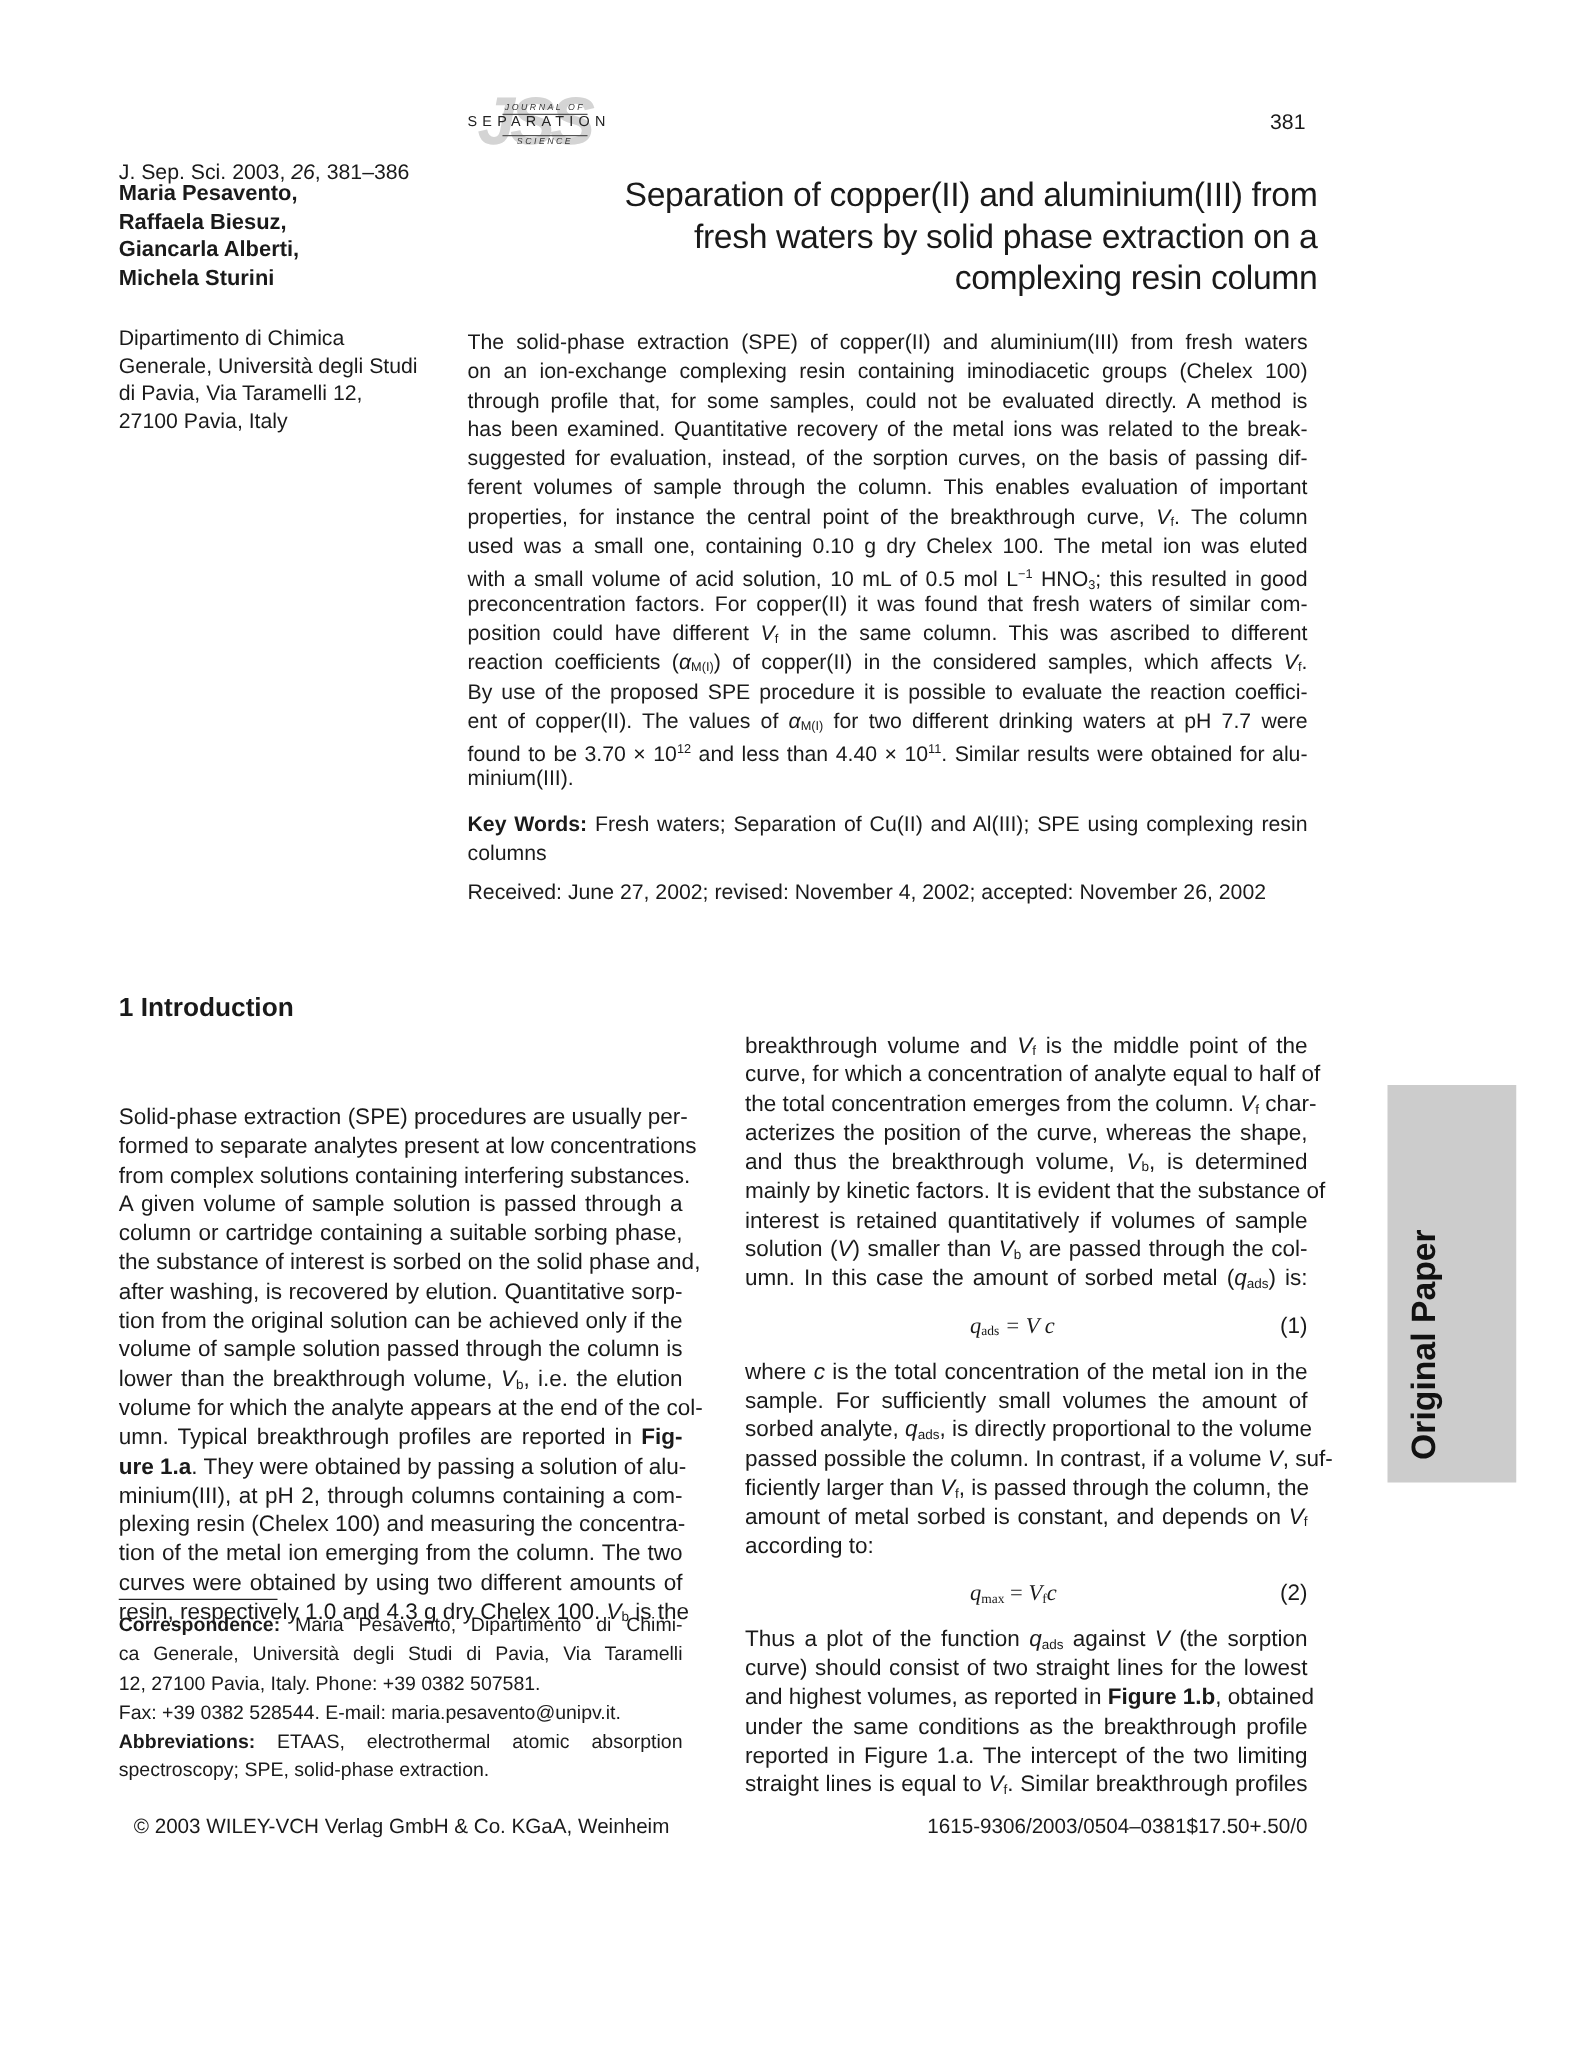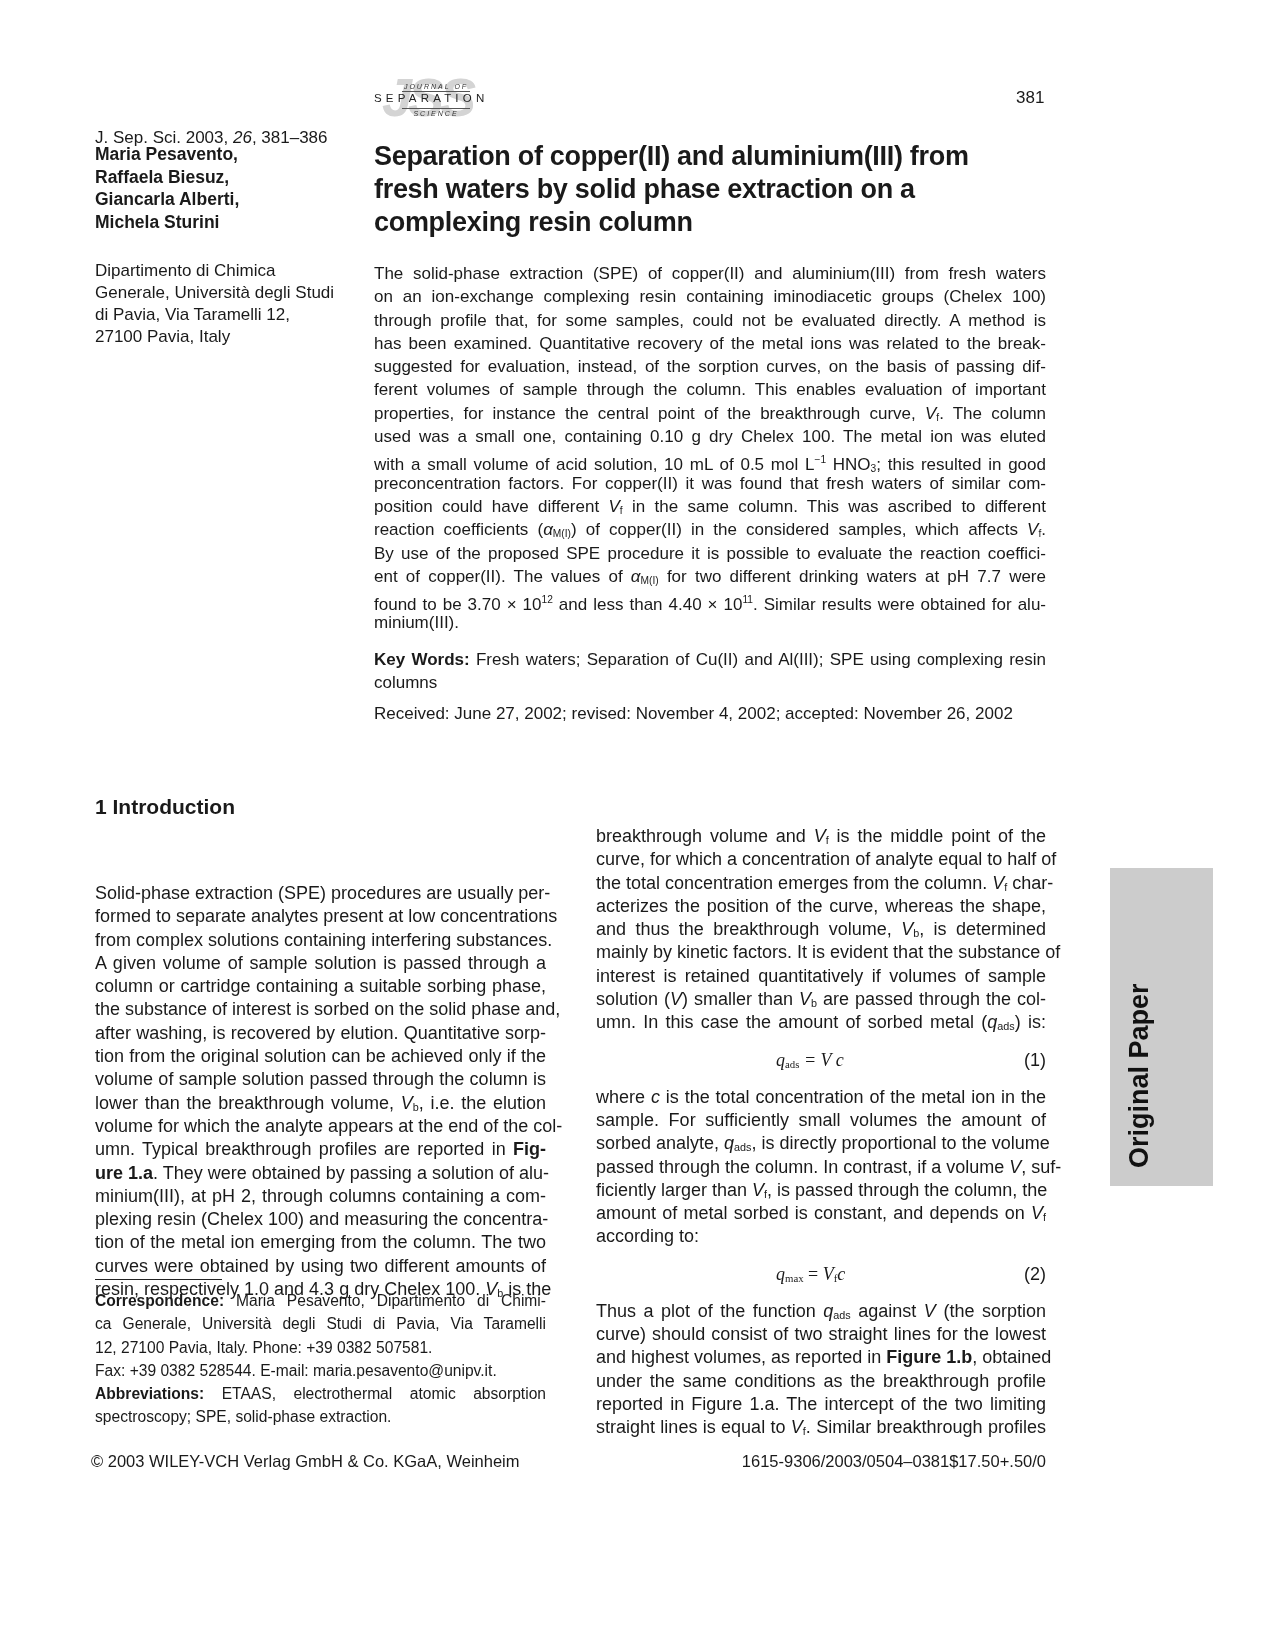--- a/index.html
+++ b/index.html
@@ -11,21 +11,21 @@
   .logo { left: 374px; top: 72px; width: 120px; height: 56px; }
   .logo .jss { position: absolute; left: 8px; top: -6px; font-size: 54px; font-weight: bold; font-style: italic;
                color: #d4d4d4; letter-spacing: -4px; font-family: "Liberation Sans", sans-serif; }
   .logo .top, .logo .bot { position: absolute; left: 28px; width: 68px; font-size: 7px; font-style: italic;
                letter-spacing: 2px; color: #333; text-align: center; border-bottom: 1px solid #555; line-height: 9px; }
   .logo .top { top: 10px; }
   .logo .bot { top: 36px; border-bottom: none; border-top: 1px solid #555; }
   .logo .mid { position: absolute; left: 0; top: 20px; font-size: 11.5px; letter-spacing: 4.2px; color: #222; }
   .authors { left: 95px; top: 143px; font-size: 17.5px; font-weight: bold; line-height: 22.5px; }
   .affil { left: 95px; top: 260px; font-size: 17px; line-height: 22px; width: 260px; }
-  .title { left: 374px; top: 140px; font-size: 27px; font-weight: bold; line-height: 33px; letter-spacing: -0.3px; width: 680px; }
+  .title { left: 374px; top: 140px; font-size: 27px; font-weight: normal; line-height: 33px; letter-spacing: -0.3px; width: 680px; text-align: right; }
   .abstract { left: 374px; top: 262px; width: 672px; font-size: 17px; line-height: 23.3px; }
   .jl { text-align: justify; text-align-last: justify; height: 23.3px; white-space: nowrap; overflow: visible; }
   .jl.last { text-align-last: left; }
   .keywords { left: 374px; top: 648px; width: 672px; font-size: 17px; line-height: 23.3px; }
   .received { left: 374px; top: 704px; font-size: 17px; }
   .sec-title { left: 95px; top: 795px; font-size: 21px; font-weight: bold; }
   .col { font-size: 18px; line-height: 23.3px; margin-top: 32px; }
   .colL { left: 95px; top: 850px; width: 451px; }
   .colR { left: 596px; top: 793px; width: 450px; }
   .footrule { left: 95px; top: 1279px; width: 127px; border-top: 1px solid #222; }
@@ -34,21 +34,21 @@
   .eq .math { position: absolute; left: 180px; font-style: italic; font-family: Liberation Serif, serif; }
   .eq .num { position: absolute; right: 0; }
   sub { font-size: 60%; vertical-align: -2px; font-style: normal; }
   sup { font-size: 60%; vertical-align: 7px; }
   .it { font-style: italic; }
   .b { font-weight: bold; }
   .badge { left: 1110px; top: 868px; width: 103px; height: 318px; background: #cccccc; }
   .badge-text { position: absolute; left: 14px; top: 300px; transform-origin: left top; transform: rotate(-90deg);
                 font-size: 27px; font-weight: bold; white-space: nowrap; color: #111; }
   .footer { top: 1452px; font-size: 16.5px; }
-  .copy { left: 91px; text-align: right; }
+  .copy { left: 107px; text-align: right; }
   .issn { right: 229px; }
   .pagenum { left: 1016px; top: 88px; font-size: 17px; }
 </style>
 </head>
 <body>
 
 <div class="abs runhead" style="left:95px;">
   <span>J. Sep. Sci. 2003, </span><i>26</i><span>, 381–386</span>
 </div>
 
@@ -153,21 +153,21 @@
   <div class="jl"><span>umn. In this case the amount of sorbed metal (</span><span class="it">q</span><sub>ads</sub><span>) is:</span></div>
 
   <div class="eq">
     <span class="math"><span>q</span><sub>ads</sub><span> = V c</span></span>
     <span class="num">(1)</span>
   </div>
 
   <div class="jl"><span>where </span><span class="it">c</span><span> is the total concentration of the metal ion in the</span></div>
   <div class="jl">sample. For sufficiently small volumes the amount of</div>
   <div class="jl"><span>sorbed analyte, </span><span class="it">q</span><sub>ads</sub><span>, is directly proportional to the volume</span></div>
-  <div class="jl"><span>passed through the column. In contrast, if a volume </span><span class="it">V</span><span>, suf-</span></div>
+  <div class="jl"><span>passed possible the column. In contrast, if a volume </span><span class="it">V</span><span>, suf-</span></div>
   <div class="jl"><span>ficiently larger than </span><span class="it">V</span><sub>f</sub><span>, is passed through the column, the</span></div>
   <div class="jl"><span>amount of metal sorbed is constant, and depends on </span><span class="it">V</span><sub>f</sub></div>
   <div class="jl last">according to:</div>
 
   <div class="eq">
     <span class="math"><span>q</span><sub>max</sub><span style="font-style:normal"> = </span><span>V</span><sub>f</sub><span>c</span></span>
     <span class="num">(2)</span>
   </div>
 
   <div class="jl"><span>Thus a plot of the function </span><span class="it">q</span><sub>ads</sub><span> against </span><span class="it">V</span><span> (the sorption</span></div>

